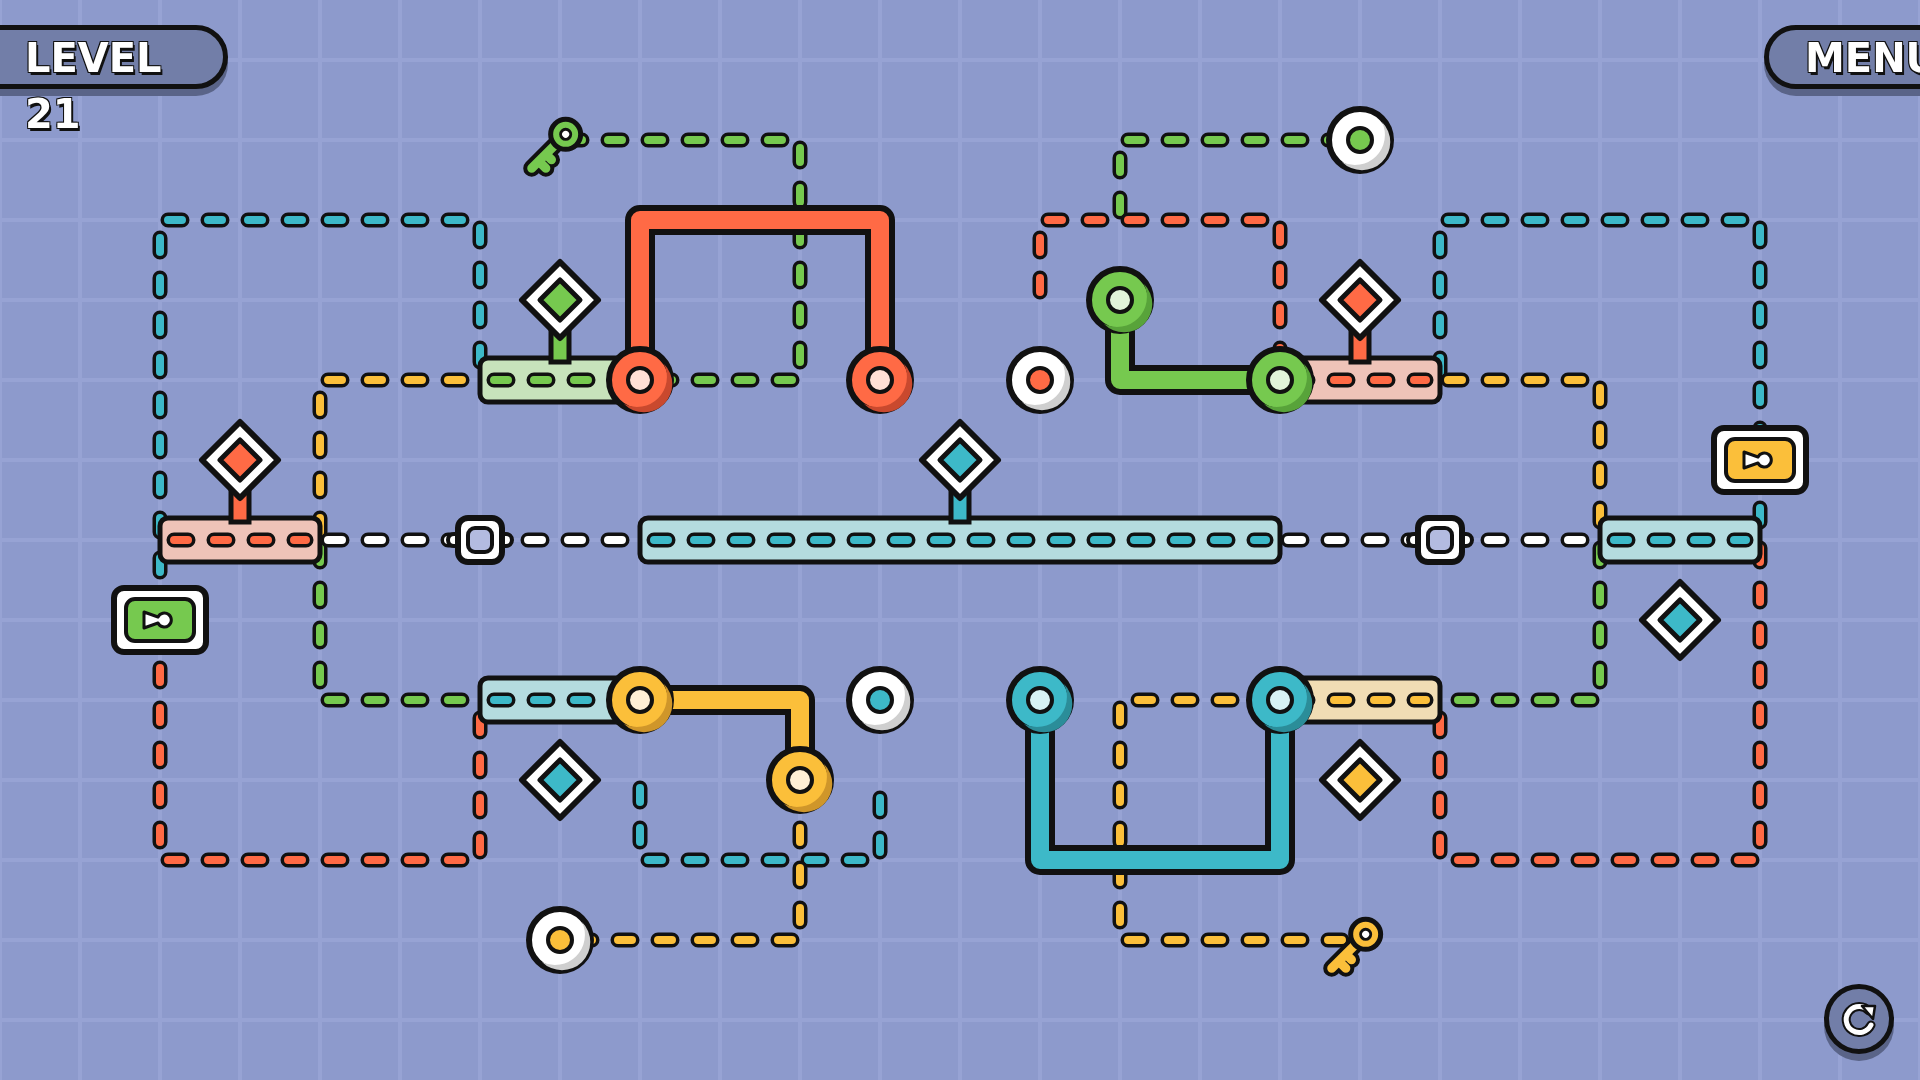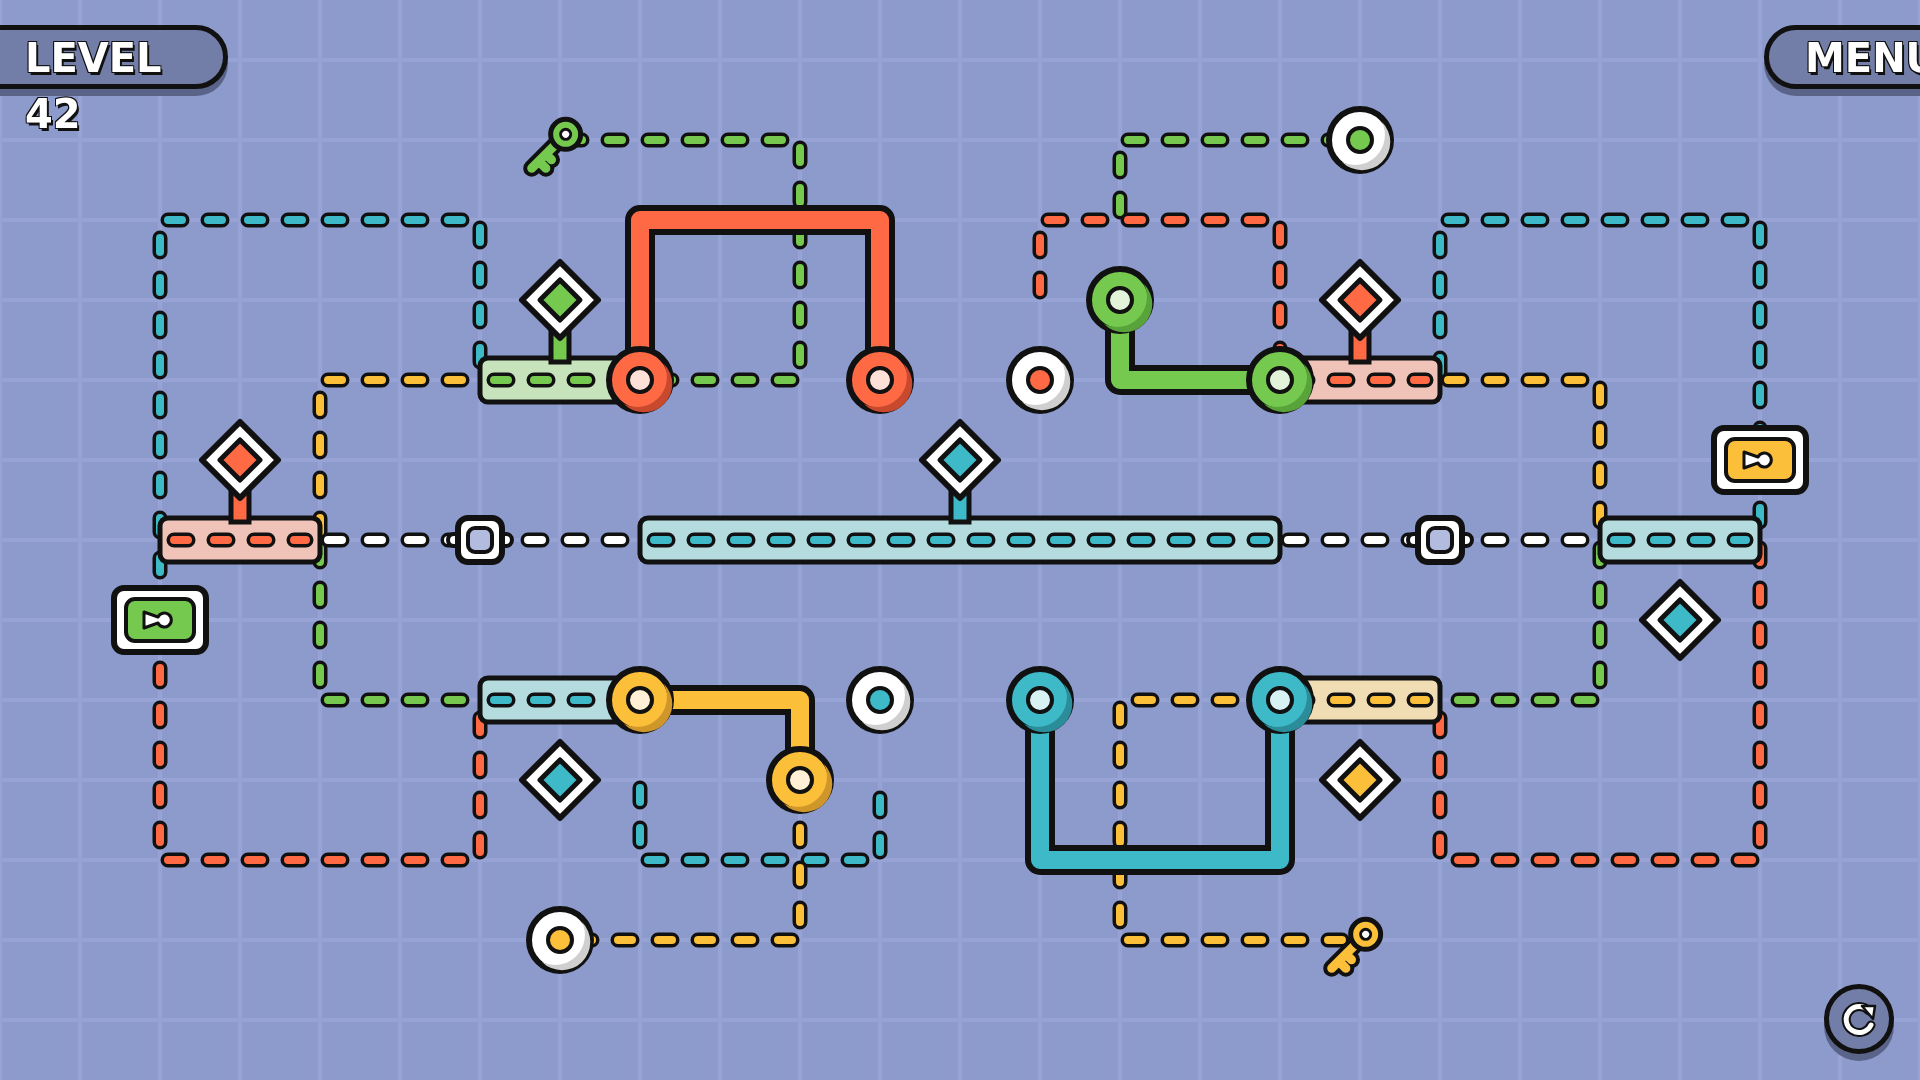--- a/index.html
+++ b/index.html
@@ -313,21 +313,21 @@
       <g transform="translate(1360,940) rotate(-45)">
         <path d="M -4 0 L -40 0 M -30 0 L -30 10 M -20 0 L -20 8" stroke="#111111" stroke-width="17" stroke-linecap="round" fill="none"></path>
         <path d="M -4 0 L -40 0 M -30 0 L -30 10 M -20 0 L -20 8" stroke="#fbbf3a" stroke-width="9" stroke-linecap="round" fill="none"></path>
         <circle cx="8" cy="0" r="15" fill="#fbbf3a" stroke="#111111" stroke-width="5"></circle>
         <circle cx="8" cy="0" r="5" fill="#fff" stroke="#111111" stroke-width="3"></circle>
       </g>
     </g>
 </svg>
 
 <div id="level-badge" class="hud-btn">
-  <span>LEVEL 42</span>
+  <span>LEVEL 21</span>
 </div>
 
 <div id="menu-button" class="hud-btn">
   <span>MENU</span>
 </div>
 
 <div id="restart-button">
   <svg width="44" height="44" viewBox="0 0 44 44">
     <path d="M32 14 A13 13 0 1 0 34 28" fill="none" stroke="#111" stroke-width="9" stroke-linecap="round"></path>
     <path d="M32 14 A13 13 0 1 0 34 28" fill="none" stroke="#fff" stroke-width="5" stroke-linecap="round"></path>

